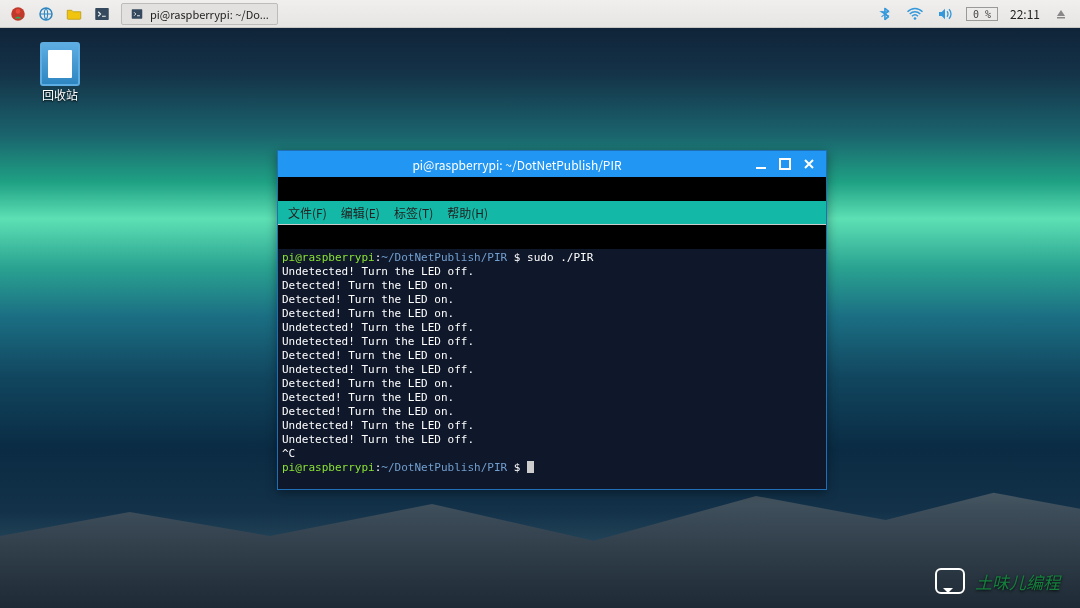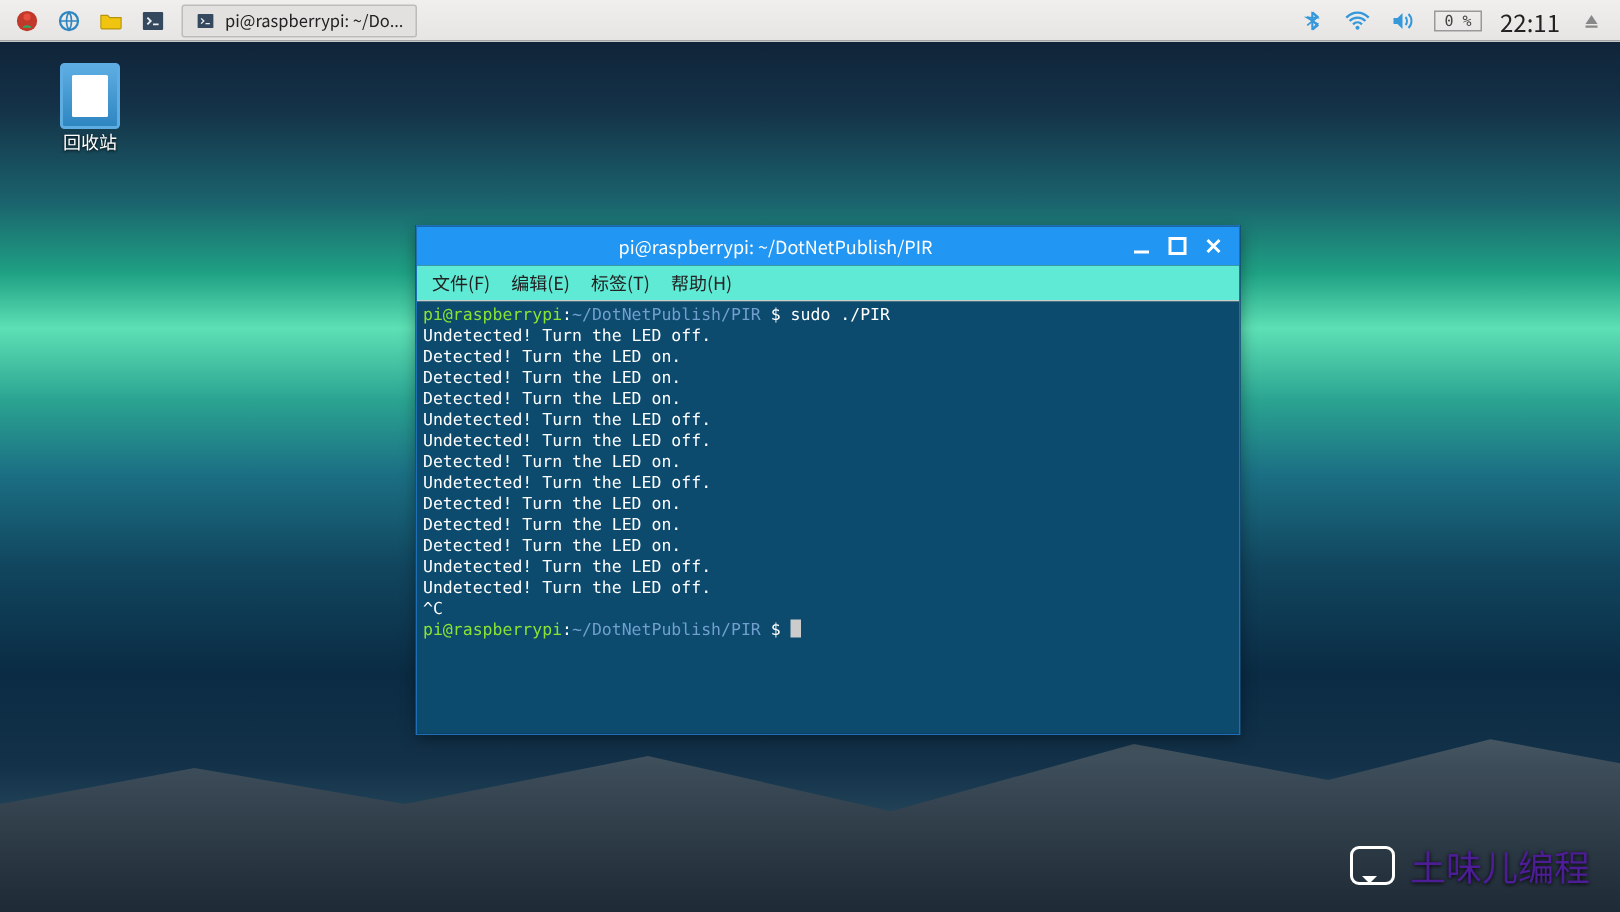--- a/index.html
+++ b/index.html
@@ -42,21 +42,21 @@
     display:flex; align-items:center; gap:6px; font-size:11px; color:#222;
     max-width:180px; white-space:nowrap; overflow:hidden; text-overflow:ellipsis;
   }
   .spacer{flex:1;}
   .tray{display:flex; align-items:center; gap:12px; padding:0 10px;}
   .tray .ticon{width:18px;height:18px;display:flex;align-items:center;justify-content:center;}
   .tray .cpu{
     border:1px solid #999; padding:1px 6px 0 6px; font-size:10px; color:#444;
     font-family: monospace;
   }
-  .tray .clock{font-size:16px; color:#222;}
+  .tray .clock{font-size:12px; color:#222;}
 
   
   .desk-icon{
     position:absolute; top:42px; left:28px; width:64px;
     display:flex; flex-direction:column; align-items:center; gap:0;
     color:#fff; font-size:12px; text-shadow:0 1px 2px #000;
   }
   .trash{
     width:40px;height:44px;border:2px solid #5dade2;border-radius:3px;
     background:linear-gradient(#5dade2,#2e86c1);
@@ -64,56 +64,57 @@
   }
   .trash:before{content:"";position:absolute;top:6px;left:6px;right:6px;bottom:6px;background:#fff;border-radius:1px;}
 
   
   .win{
     position:absolute; top:150px; left:277px; width:550px; height:340px;
     background:#000;
     box-shadow:0 3px 10px rgba(0,0,0,.4);
     display:flex; flex-direction:column;
     border:1px solid #1e6fb5;
+    gap:24px;
   }
   .title{
     height:26px; background:#2196f3;
     display:flex; align-items:center; color:#fff; font-size:12px;
     padding:0 6px;
   }
   .title .tcap{flex:1; text-align:center; white-space:nowrap; overflow:hidden; text-overflow:ellipsis;}
   .title .tctl{display:flex; gap:2px;}
   .title .tbtn{
     width:22px;height:18px;display:flex;align-items:center;justify-content:center;
     color:#fff; font-weight:bold; font-size:12px;
   }
   .menu{
-    height:24px; background:#5eead4; border-bottom:1px solid #ccc;
+    height:24px; background:#14b8a6; border-bottom:1px solid #ccc;
     display:flex; align-items:center; gap:14px; padding:0 10px;
     font-size:12px; color:#222;
   }
   .term{
-    flex:1; background:#0c4a6e; color:#ffffff;
+    flex:1; background:#0f172a; color:#ffffff;
     font-family: "DejaVu Sans Mono","Consolas",monospace;
     font-size:11px; line-height:14px; padding:2px 4px;
     white-space:pre; overflow:hidden;
   }
   .p-user{color:#8ae234;}
   .p-path{color:#729fcf;}
   .p-dollar{color:#fff;}
   .cursor{
     display:inline-block; width:7px; height:12px; background:#cccccc;
     vertical-align:-2px;
   }
 
   
   .wm{
     position:absolute; right:20px; bottom:14px;
     display:flex; align-items:center; gap:10px;
-    color:#4c1d95; font-size:24px; text-shadow:0 1px 3px #000;
+    color:#15803d; font-size:17px; text-shadow:0 1px 3px #000;font-style:italic;
   }
   .wm .bubble{
     width:30px;height:26px;border:2px solid #fff;border-radius:6px;position:relative;
   }
   .wm .bubble:after{content:"";position:absolute;bottom:-6px;left:6px;width:0;height:0;
     border:5px solid transparent;border-top-color:#fff;}
 
   svg{display:block;}
 </style>
 </head>

